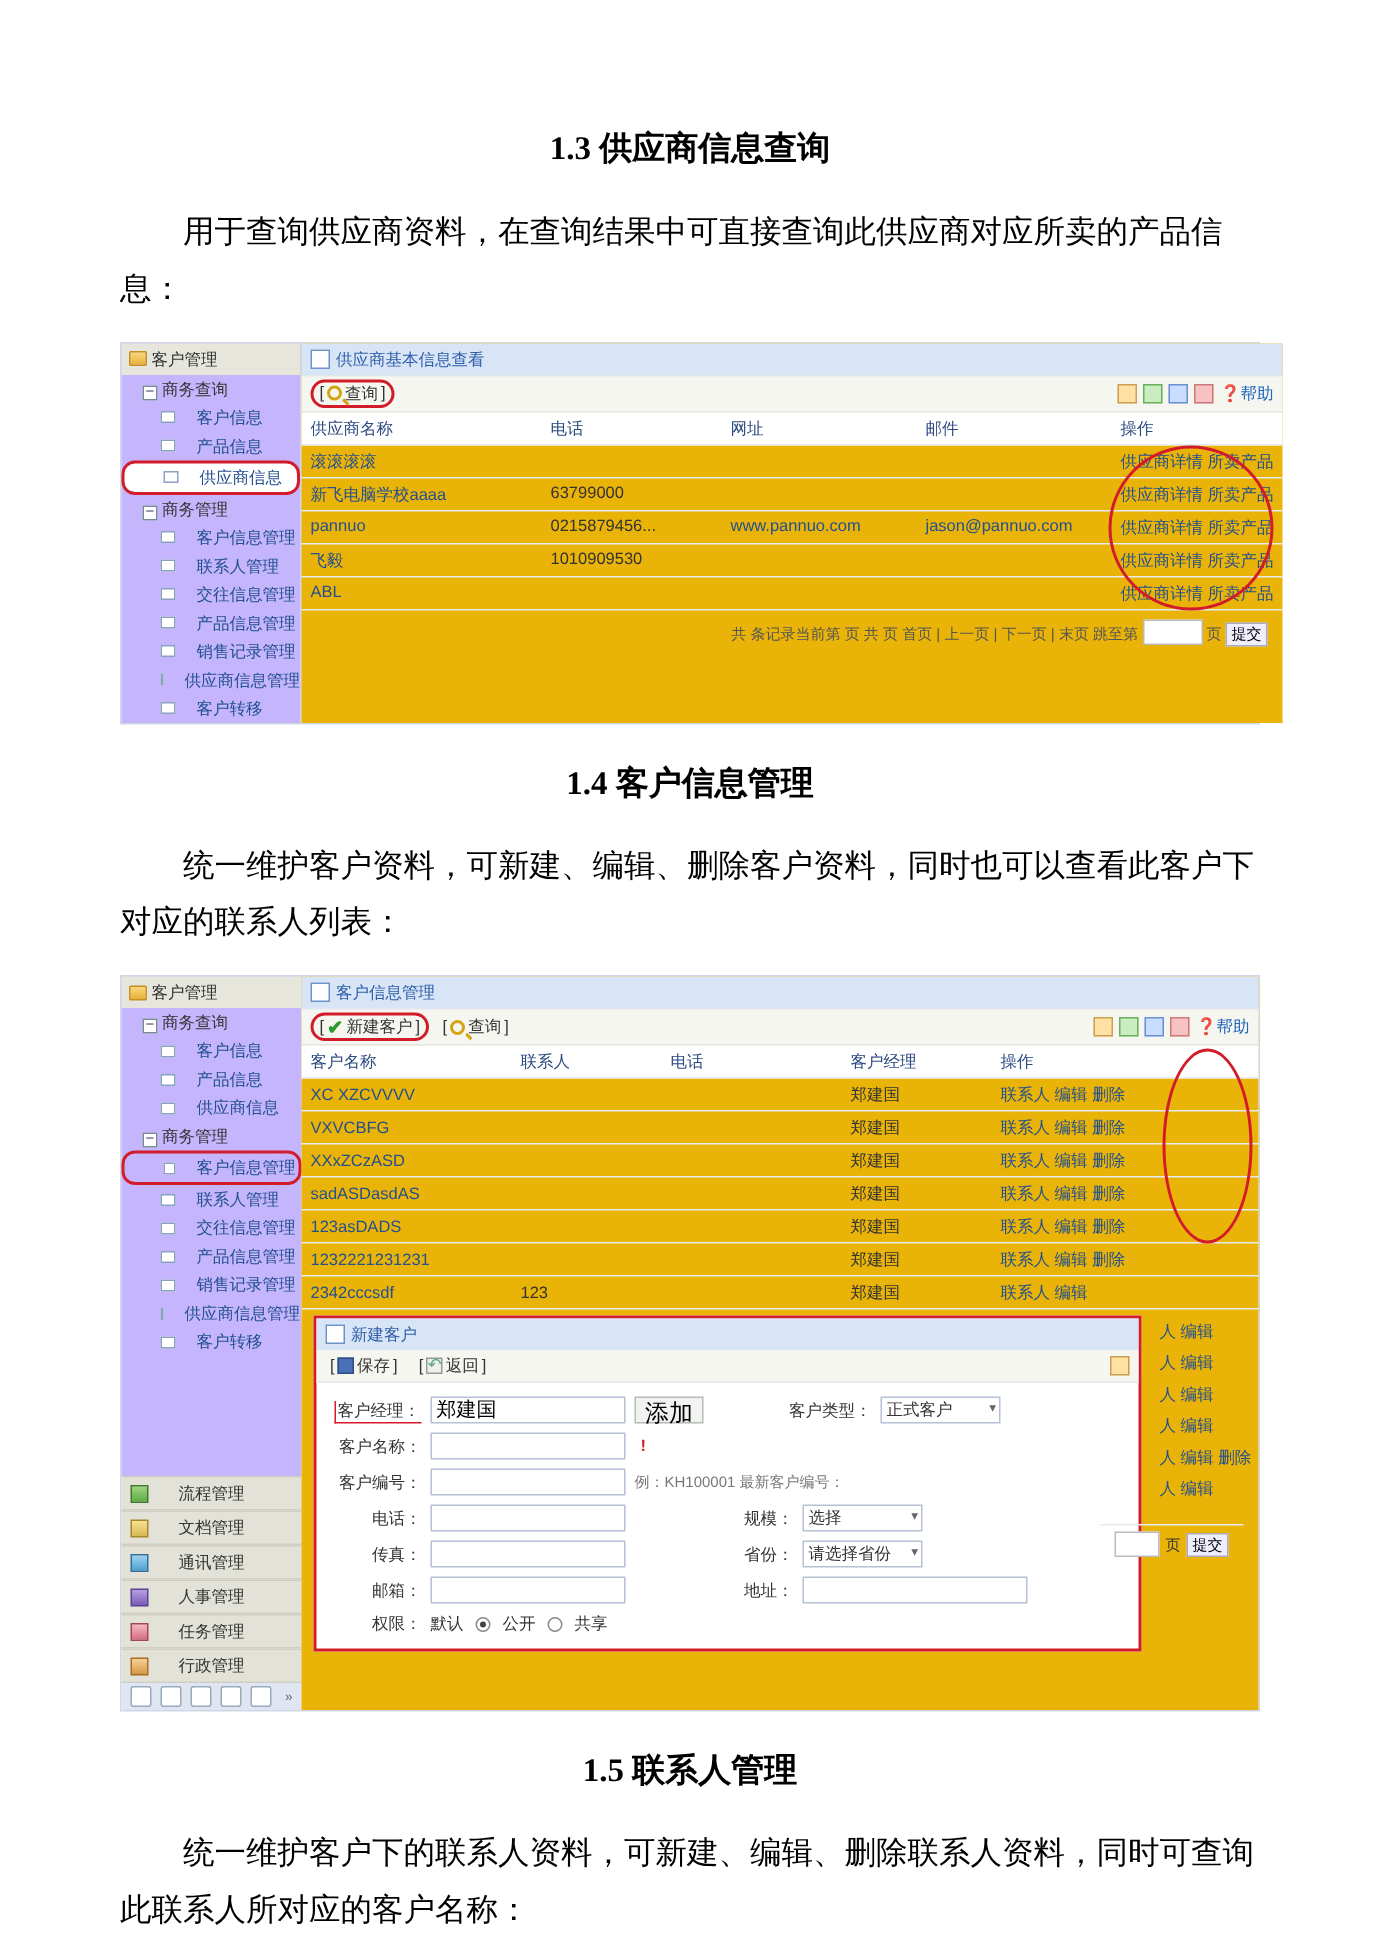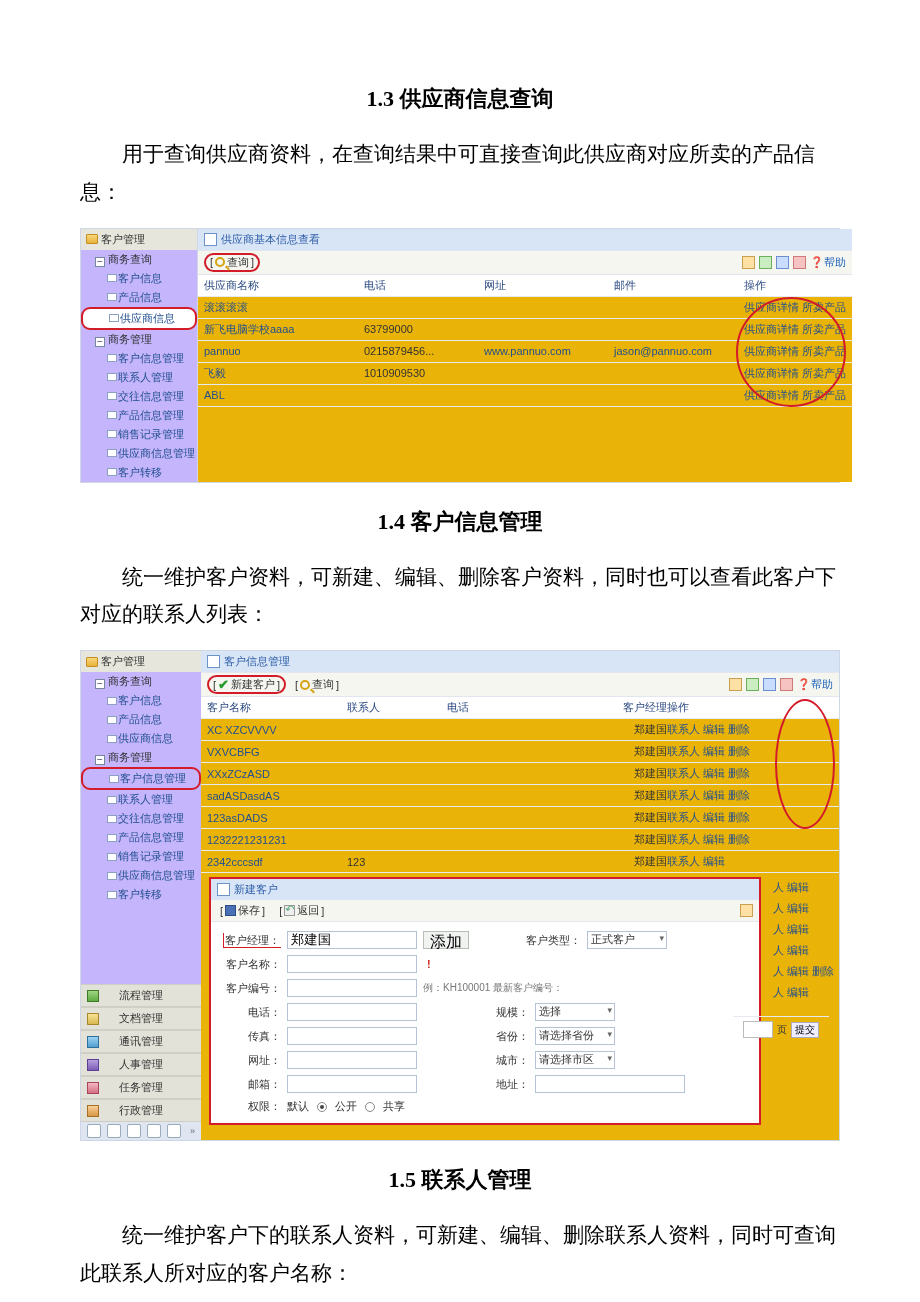--- a/index.html
+++ b/index.html
@@ -7,21 +7,21 @@
 .h { text-align: center; font-weight: bold; font-size: 22px; margin: 24px 0 22px; font-family: "SimSun", serif; }
 .txt { font-size: 21px; line-height: 1.8; text-indent: 2em; margin-bottom: 16px; }
 .shot { border: 1px solid #cfd7e6; background: #fff; font-family: "Microsoft YaHei", Arial, sans-serif; font-size: 11px; color: #333; display: flex; margin-bottom: 10px; }
 .tree { width: 120px; background: #c4b5fd; border-right: 1px solid #cfd7e6; }
 .tree-title { background: #e6e6dc; padding: 3px 5px; font-size: 11px; display: flex; align-items: center; gap: 3px; }
 .tree-icon { width: 12px; height: 10px; background: linear-gradient(#f9d77a,#e7b23b); border: 1px solid #c58e1e; border-radius: 1px; display: inline-block; }
 .sboxicon { width: 10px; height: 10px; background: #fff; border: 1px solid #789; display: inline-block; position: relative; }
 .sboxicon::before { content: "−"; position: absolute; left: 1px; top: -2px; font-size: 10px; color: #446; }
 .node { padding: 2px 0 2px 14px; }
 .node-h { color: #333; display: flex; align-items: flex-end; gap: 3px; }
-.leaf { padding: 2px 2px 2px 26px; color: #23508e; display: flex; align-items: center; gap: 1px; white-space: nowrap; }
+.leaf { padding: 2px 2px 2px 26px; color: #23508e; display: flex; align-items: center; gap: 14px; white-space: nowrap; }
 .leaf .dicon { width: 10px; height: 8px; border: 1px solid #8ca0c4; background: #fff; display: inline-block; }
 .leaf.sel { border: 2px solid #d31c2a; border-radius: 9px; background: #fff; }
 .leaf.sel2 { border: 2px solid #d31c2a; border-radius: 9px; }
 .pane { flex: 1; background: #eab308; }
 .titlebar { background: #d7e5f7; padding: 3px 6px; display: flex; align-items: center; gap: 4px; color: #2f5ea8; }
 .tbic { width: 13px; height: 13px; background: #fff; border: 1px solid #6b93c8; display: inline-block; }
 .toolbar { background: #f6f6f0; padding: 2px 6px; display: flex; align-items: center; gap: 6px; border-top: 1px solid #e2e6ef; border-bottom: 1px solid #e2e6ef; }
 .toolright { margin-left: auto; display: flex; align-items: center; gap: 4px; }
 .tbbtn { padding: 1px 3px; display: inline-flex; align-items: center; gap: 2px; }
 .circle { border: 2px solid #d31c2a; border-radius: 12px; padding: 0 4px; display: inline-flex; align-items: center; gap: 2px; }
@@ -40,21 +40,21 @@
 .act { color: #23508e; white-space: nowrap; }
 .pager { text-align: right; padding: 6px 10px; color: #555; font-size: 10px; }
 .pager input { width: 40px; border: 1px solid #bbb; }
 .pager button { border: 1px solid #aab; background: #eef; padding: 0 3px; font-size: 10px; }
 .sicon { width: 13px; height: 13px; background: #ffe1a6; border: 1px solid #caa050; display: inline-block; }
 .sicon.green { background: #c9edc0; border-color: #6bae5c; }
 .sicon.blue { background: #c8ddff; border-color: #6b8fd2; }
 .sicon.red { background: #f7c2c2; border-color: #ce7a7a; }
 .help { color: #1f63bb; }
 
-.d1 { width: 140px; } .d2 { width: 100px; } .d3 { width: 120px; } .d4 { width: 100px; text-align: right; } .d5 { flex: 1; }
+.d1 { width: 140px; } .d2 { width: 100px; } .d3 { width: 120px; } .d4 { width: 100px; } .d5 { flex: 1; }
 .rowact { white-space: nowrap; }
 .dialog { margin: 4px 8px 6px 8px; border: 2px solid #d31c2a; background: #fff; }
 .dlgtitle { background: #d7e5f7; padding: 3px 6px; display: flex; align-items: center; gap: 4px; color: #2f5ea8; }
 .dlgtb { background: #f6f6f0; padding: 2px 6px; border-bottom: 1px solid #e2e6ef; display: flex; align-items: center; gap: 8px; }
 .form { padding: 6px 10px; }
 .frow { display: flex; align-items: center; padding: 3px 0; gap: 6px; }
 .flab { width: 60px; text-align: right; color: #333; }
 .finput { border: 1px solid #b5c1d4; height: 18px; width: 130px; padding: 0 3px; background: #fff; }
 .fsel { border: 1px solid #b5c1d4; height: 18px; background: #fff; padding: 0 14px 0 3px; position: relative; display: inline-block; min-width: 80px; }
 .fsel::after { content: "▾"; position: absolute; right: 2px; top: 1px; font-size: 9px; color: #666; }
@@ -207,20 +207,26 @@
           <div class="tr">
             <div class="c1"><a href="#">ABL</a></div>
             <div class="c2"></div>
             <div class="c3"><a href="#"></a></div>
             <div class="c4"><a href="#"></a></div>
             <div class="c5 act">供应商详情 所卖产品</div>
           </div>
         </div>
       <div style="position:absolute;right:6px;top:22px;width:110px;height:110px;border:2px solid #d31c2a;border-radius:50%;pointer-events:none;"></div>
     </div>
+    <div class="pager">
+      <span>共 条记录当前第 页 共 页 首页 | 上一页 | 下一页 | 末页    跳至第</span>
+      <input style="">
+      <span>页</span>
+      <button>提交</button>
+    </div>
   </div>
 </div>
 
 <div class="h">1.4 客户信息管理</div>
 <p class="txt">统一维护客户资料，可新建、编辑、删除客户资料，同时也可以查看此客户下对应的联系人列表：</p>
 
 <div class="wmwrap">
 <div class="wmover"><span class="wm">www.bdocx.com</span></div>
 
 <div class="shot shot2">
@@ -436,27 +442,20 @@
                 <span class="fsel">选择</span>
           </div>
           <div class="frow">
             <span class="flab">传真：</span>
                 <input class="finput" style="">
             <span style="width:40px;"></span>
             <span class="flab">省份：</span>
                 <span class="fsel">请选择省份</span>
           </div>
           <div class="frow">
-            <span class="flab">网址：</span>
-                <input class="finput" style="">
-            <span style="width:40px;"></span>
-            <span class="flab">城市：</span>
-                <span class="fsel">请选择市区</span>
-          </div>
-          <div class="frow">
             <span class="flab">邮箱：</span>
                 <input class="finput" style="">
             <span style="width:40px;"></span>
             <span class="flab">地址：</span>
                 <input class="finput" style="width: 150px;">
           </div>
           <div class="frow">
             <span class="flab">权限：</span>
             <span>默认</span>
             <span class="radio on"></span>

